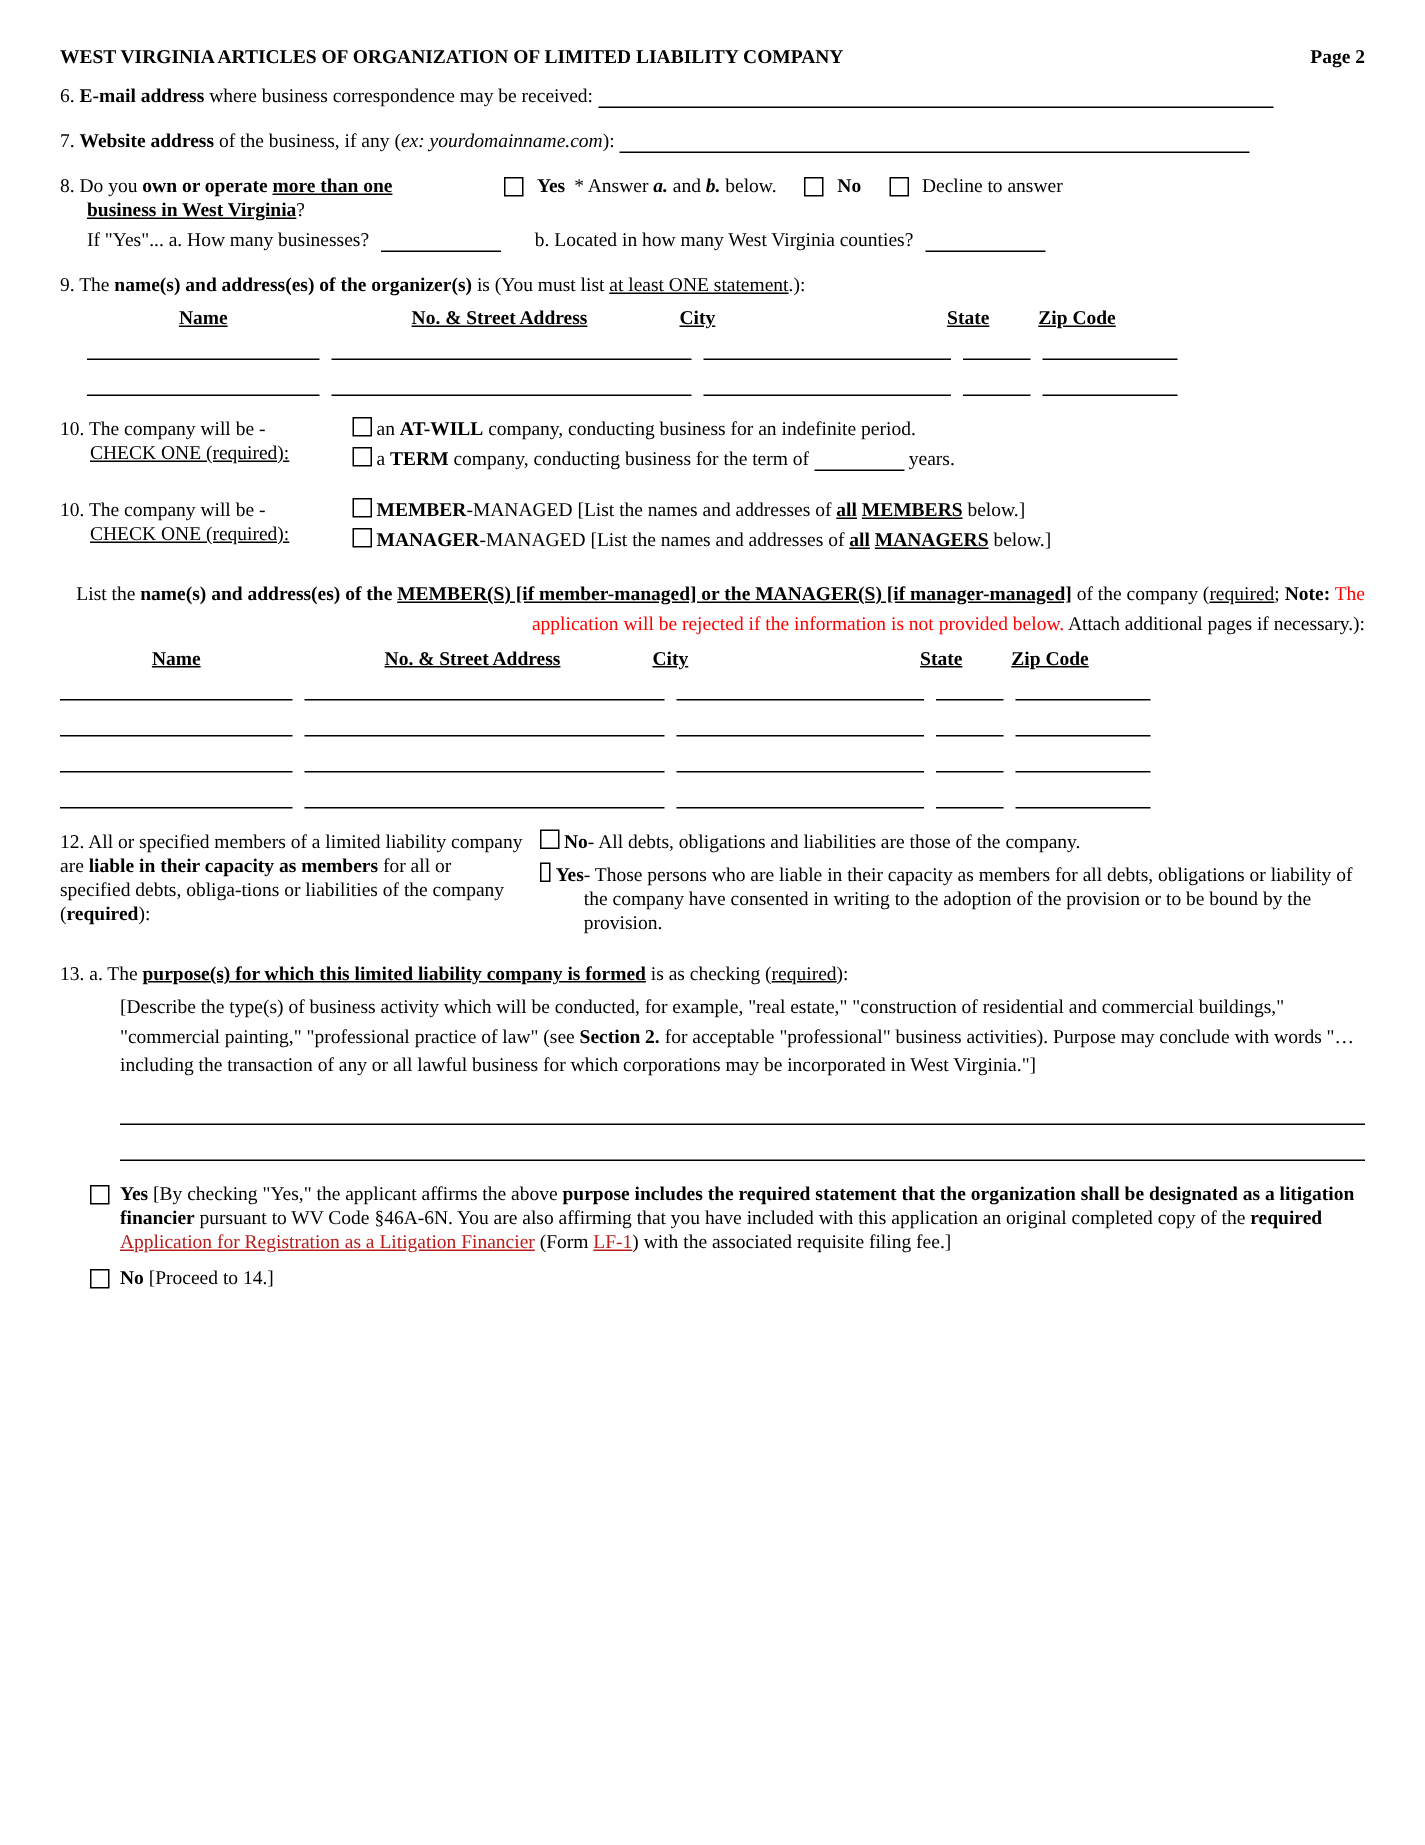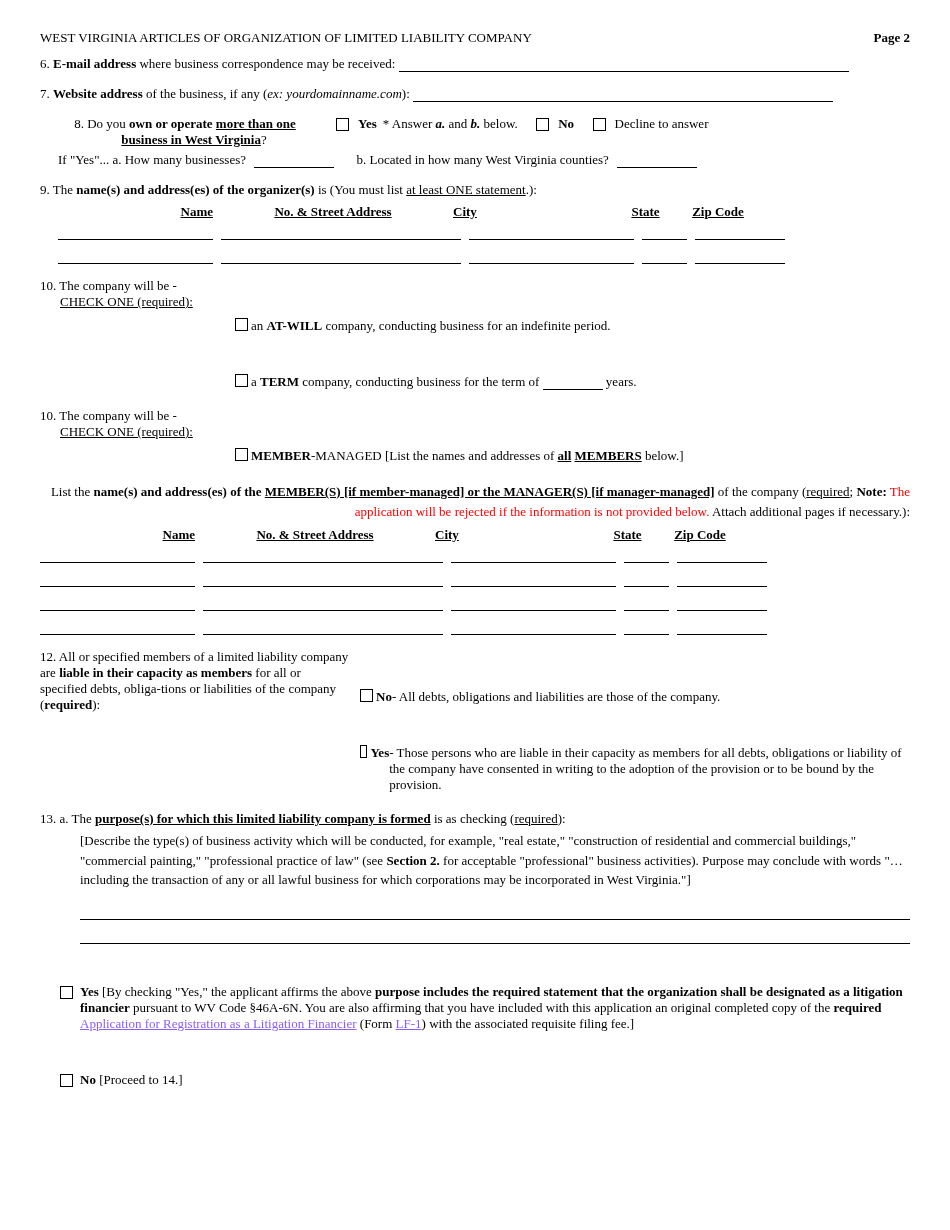--- a/index.html
+++ b/index.html
@@ -13,21 +13,21 @@
       min-height: 1230px;
     }
     .header-row {
       display: flex;
       justify-content: space-between;
       align-items: flex-start;
       margin-bottom: 10px;
       border-bottom: none;
     }
     .header-title {
-      font-weight: normal;
+      font-weight: bold;
       font-size: 13px;
     }
     .page-num {
       font-weight: bold;
       font-size: 13px;
     }
     .section {
       margin-bottom: 10px;
     }
     .field-line {
@@ -72,40 +72,40 @@
       gap: 6px;
       flex-wrap: wrap;
     }
     .table-header {
       display: flex;
       margin-top: 6px;
       margin-bottom: 2px;
       font-weight: bold;
       text-decoration: underline;
     }
-    .col-name { width: 155px; min-width: 155px; text-align: right; }
+    .col-name { width: 155px; min-width: 155px; text-align: center; }
     .col-addr { width: 240px; min-width: 240px; text-align: center; }
     .col-city { width: 165px; min-width: 165px; }
     .col-state { width: 55px; min-width: 55px; text-align: center; }
     .col-zip { width: 90px; min-width: 90px; text-align: center; }
     .table-row-data {
       display: flex;
       gap: 0;
       margin-bottom: 6px;
     }
     .cell-name { width: 155px; border-bottom: 1px solid #000; height: 18px; margin-right: 8px; }
     .cell-addr { width: 240px; border-bottom: 1px solid #000; height: 18px; margin-right: 8px; }
     .cell-city { width: 165px; border-bottom: 1px solid #000; height: 18px; margin-right: 8px; }
     .cell-state { width: 45px; border-bottom: 1px solid #000; height: 18px; margin-right: 8px; }
     .cell-zip { width: 90px; border-bottom: 1px solid #000; height: 18px; }
     .note-red { color: red; }
     .underline { text-decoration: underline; }
     .bold { font-weight: bold; }
     .italic { font-style: italic; }
-    .link { color: #8b5cf6; text-decoration: underline; }
+    .link { color: #b91c1c; text-decoration: underline; }
     .q13-lines {
       width: 100%;
       border-bottom: 1px solid #000;
       height: 20px;
       margin-top: 8px;
     }
     .section-gap { margin-bottom: 14px; }
     .two-col {
       display: flex;
       gap: 10px;
@@ -114,21 +114,20 @@
       width: 200px;
       min-width: 200px;
     }
     .right-content {
       flex: 1;
     }
     .checkbox-row {
       display: flex;
       align-items: flex-start;
       margin-bottom: 4px;
-      margin-top: 40px;
     }
     .years-line {
       display: inline-block;
       border-bottom: 1px solid #000;
       width: 60px;
       height: 16px;
       vertical-align: bottom;
     }
   </style>
 </head>
@@ -146,21 +145,21 @@
 </div>
 
 <div class="section section-gap">
   <span>7.</span>
   <span class="bold">Website address</span><span> of the business, if any (</span><span class="italic">ex: yourdomainname.com</span><span>):</span>
   <span class="field-line q7-line"></span>
 </div>
 
 <div class="section section-gap">
   <div class="row-flex" style="align-items:flex-start;">
-    <div style="width:290px;text-align:center;">
+    <div style="width:290px;">
       <span>8.</span>
       <span> Do you </span><span class="bold">own or operate <span class="underline">more than one</span></span>
       <br>
       <span class="bold underline" style="margin-left:18px;">business in West Virginia</span><span>?</span>
     </div>
     <div class="row-flex" style="align-items:center;">
       <span class="checkbox"></span>
       <span class="bold">Yes</span>
       <span> * Answer <span class="bold italic">a.</span> and <span class="bold italic">b.</span> below.</span>
       &nbsp;&nbsp;
@@ -239,20 +238,24 @@
       <span>10.</span>
       <span>The company will be -</span>
       <br>
       <span style="margin-left:20px;" class="underline">CHECK ONE (required):</span>
     </div>
     <div class="right-content">
       <div class="checkbox-row">
         <span class="checkbox"></span>
         <span><span class="bold">MEMBER</span><span>-MANAGED [List the names and addresses of </span><span class="bold underline">all</span> <span class="bold underline">MEMBERS</span><span> below.]</span></span>
       </div>
+      <div class="checkbox-row">
+        <span class="checkbox"></span>
+        <span><span class="bold">MANAGER</span><span>-MANAGED [List the names and addresses of </span><span class="bold underline">all</span> <span class="bold underline">MANAGERS</span><span> below.]</span></span>
+      </div>
     </div>
   </div>
 </div>
 
 <div class="section section-gap">
   <div style="margin-bottom:6px; line-height:1.5;text-align:right;">
     <span>List the </span><span class="bold">name(s) and address(es) of the </span><span class="bold underline">MEMBER(S) [if member-managed] or the MANAGER(S) [if manager-managed]</span><span> of the company (</span><span class="underline">required</span><span>; </span><span class="bold">Note:</span><span class="note-red"> The application will be rejected if the information is not provided below.</span><span> Attach additional pages if necessary.):</span>
   </div>
   <div class="table-header" style="margin-left:0;">
     <div class="col-name">Name</div>

